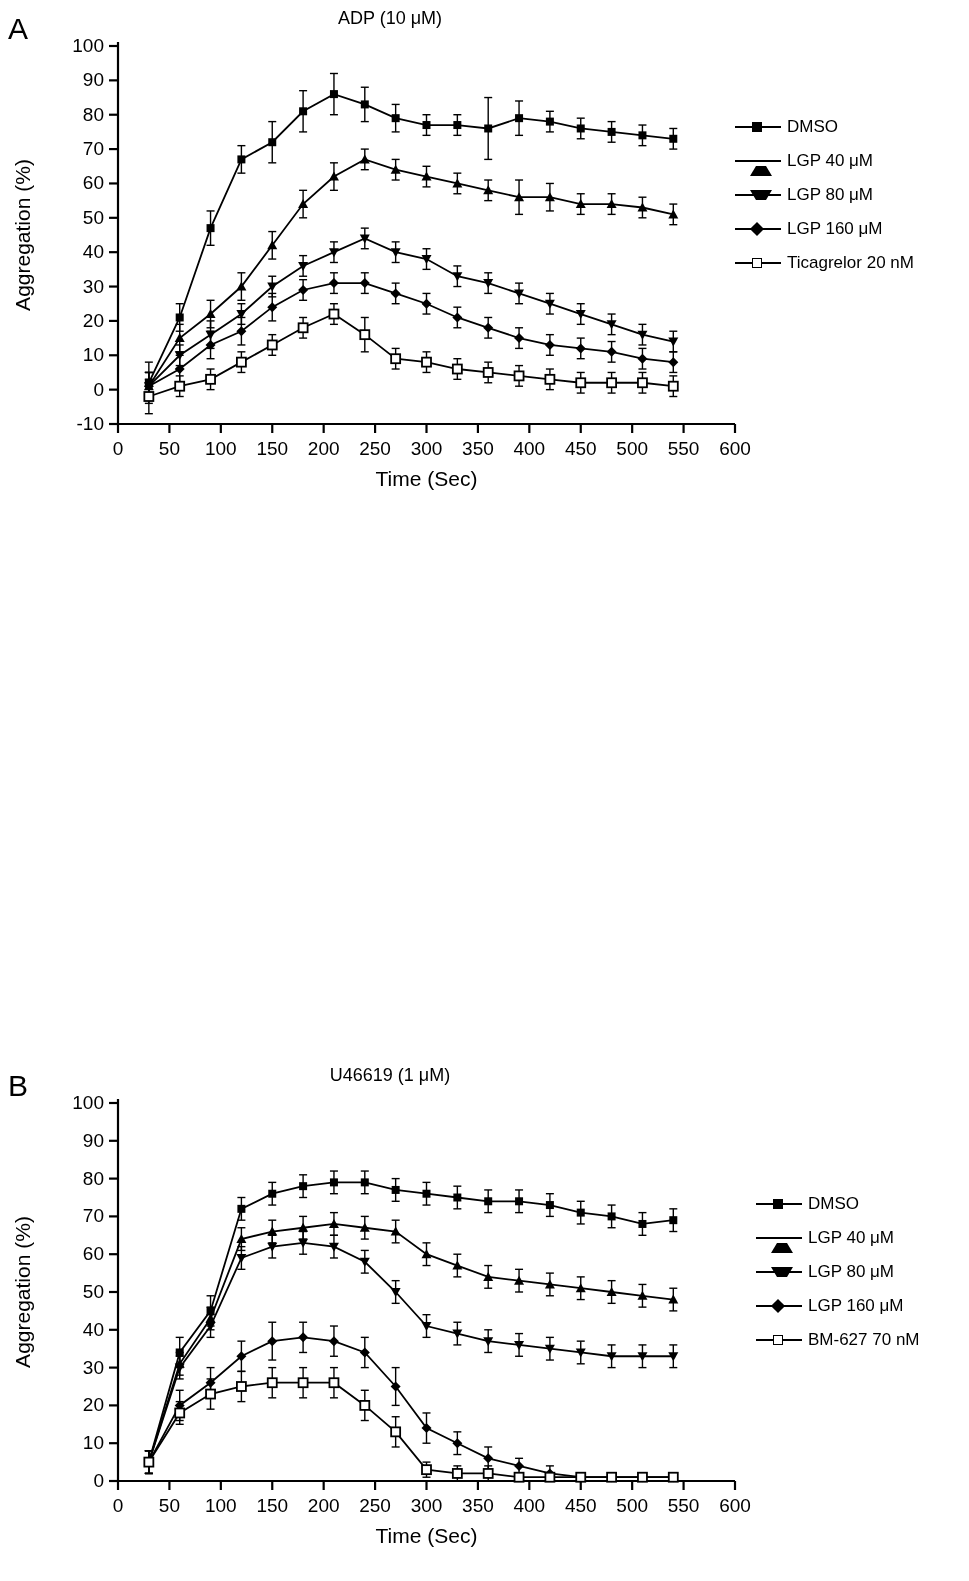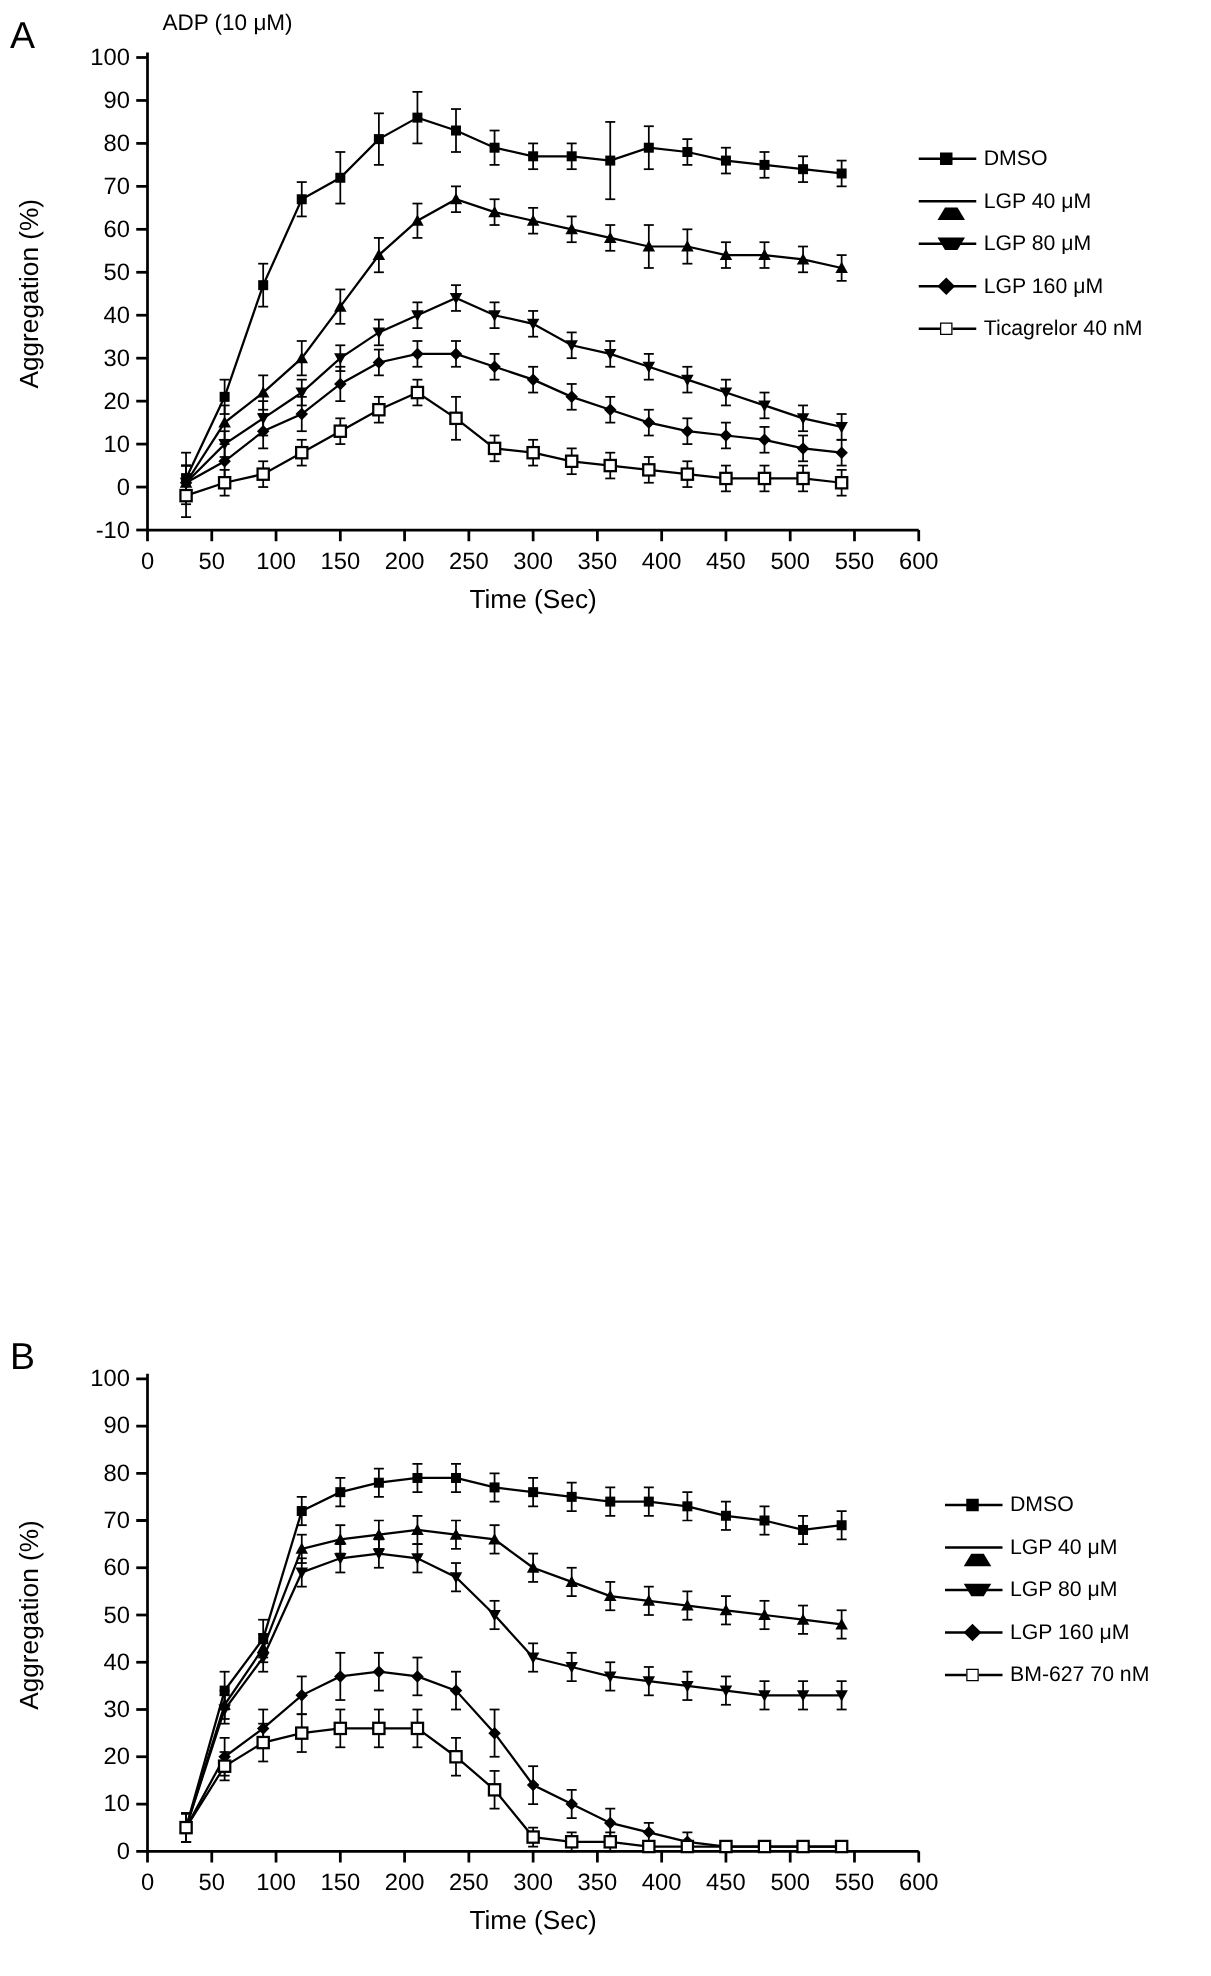--- a/index.html
+++ b/index.html
@@ -1,20 +1,20 @@
 <!DOCTYPE html>
 <html><head>
 <meta charset="utf-8">
 <style>
   html,body{margin:0;padding:0;background:#ffffff;}
   body{width:969px;height:1581px;font-family:"Liberation Sans",sans-serif;color:#000;}
   .page{position:relative;width:969px;height:1581px;}
   .panel{position:relative;width:969px;height:527px;}
   .panel-letter{position:absolute;font-size:30px;font-weight:400;color:#000;}
-  .panel-title{position:absolute;font-size:18px;width:520px;left:120px;}
+  .panel-title{position:absolute;font-size:18px;text-align:center;width:520px;left:120px;}
   .plot-wrap{position:absolute;}
   .legend{position:absolute;font-size:17px;}
   .legend-row{display:flex;align-items:center;height:34px;text-align:center;}
   .legend-mark{width:46px;height:12px;position:relative;margin-right:6px;}
   .legend-mark .lm-line{position:absolute;top:5px;left:0;width:46px;height:1.6px;background:#000;}
   .legend-mark .lm-sym{position:absolute;top:1px;left:17px;width:10px;height:10px;}
   .sym-filled-sq{background:#000;}
   .sym-filled-tri{width:0;height:0;border-left:6px solid transparent;border-right:6px solid transparent;border-bottom:10px solid #000;background:none;left:15px !important;}
   .sym-filled-tri-down{width:0;height:0;border-left:6px solid transparent;border-right:6px solid transparent;border-top:10px solid #000;background:none;left:15px !important;}
   .sym-filled-dia{background:#000;transform:rotate(45deg);width:9px;height:9px;}
@@ -491,27 +491,28 @@
             <span class="lm-line"></span>
             <span class="lm-sym sym-filled-dia"></span>
           </span>
         <span class="legend-label">LGP 160 μM</span>
       </div>
       <div class="legend-row">
         <span class="legend-mark">
             <span class="lm-line"></span>
             <span class="lm-sym sym-open-sq"></span>
           </span>
-        <span class="legend-label">Ticagrelor 40 nM</span>
+        <span class="legend-label">Ticagrelor 20 nM</span>
       </div>
     </div>
   </div>
 
   <div class="panel" style="top:0;">
     <div class="panel-letter" style="left:8px;top:542px;">B</div>
+    <div class="panel-title" style="left:130px;top:538px;">U46619 (1 μM)</div>
     <div class="plot-wrap" style="left:0;top:554px;">
       <svg id="svg-b" width="760" height="480">
           <line x1="118" y1="18" x2="118" y2="400" stroke="#000" stroke-width="2.2"></line>
           <line x1="118" y1="400" x2="735" y2="400" stroke="#000" stroke-width="2.2"></line>
           <line x1="109" y1="400" x2="118" y2="400" stroke="#000" stroke-width="2.2"></line>
           <text x="104" y="406" text-anchor="end" font-size="19">0</text>
           <line x1="109" y1="362.2" x2="118" y2="362.2" stroke="#000" stroke-width="2.2"></line>
           <text x="104" y="368.2" text-anchor="end" font-size="19">10</text>
           <line x1="109" y1="324.4" x2="118" y2="324.4" stroke="#000" stroke-width="2.2"></line>
           <text x="104" y="330.4" text-anchor="end" font-size="19">20</text>

